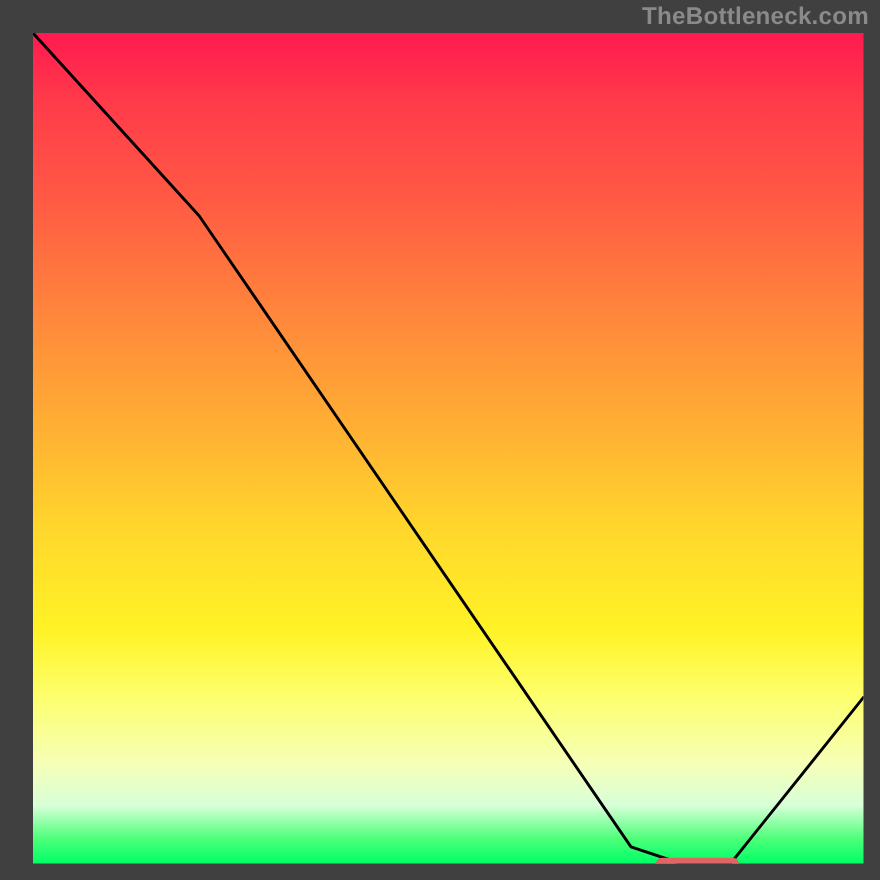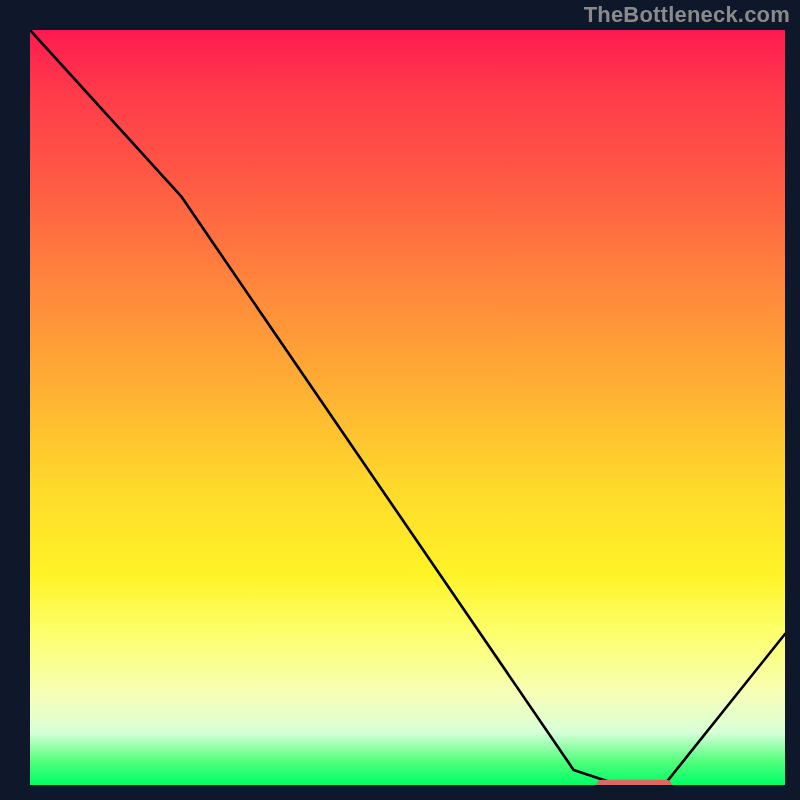--- a/index.html
+++ b/index.html
@@ -1,21 +1,21 @@
 <!DOCTYPE html>
 <html><head>
 <meta charset="utf-8">
 <style>
   * { margin: 0; padding: 0; box-sizing: border-box; }
   html, body { width: 800px; height: 800px; overflow: hidden; background: #000; }
   .frame {
     position: relative;
     width: 800px;
     height: 800px;
-    background: #0f172a;
+    background: #404040;
   }
   .watermark {
     position: absolute;
     top: 2px;
     right: 10px;
     font-family: Arial, Helvetica, sans-serif;
     font-size: 22px;
     font-weight: 600;
     color: #8a8a8a;
     letter-spacing: 0.2px;

